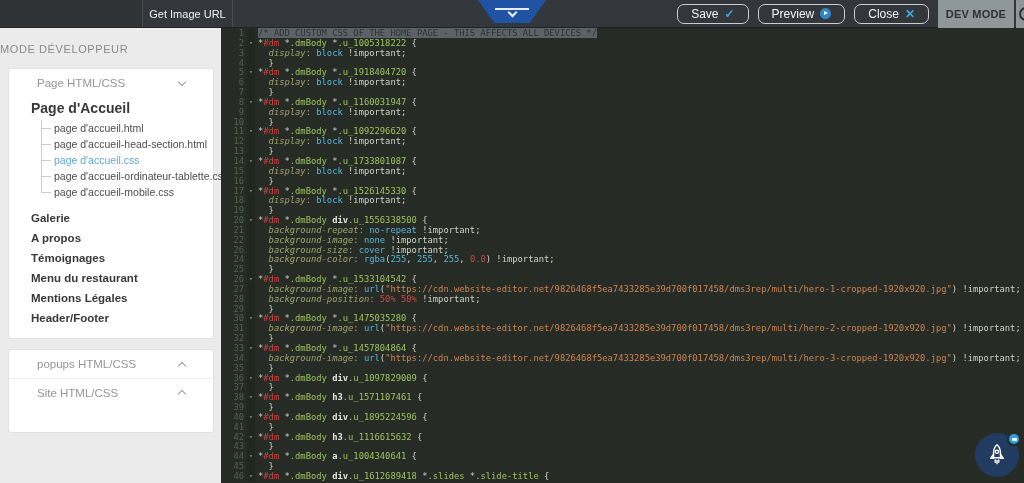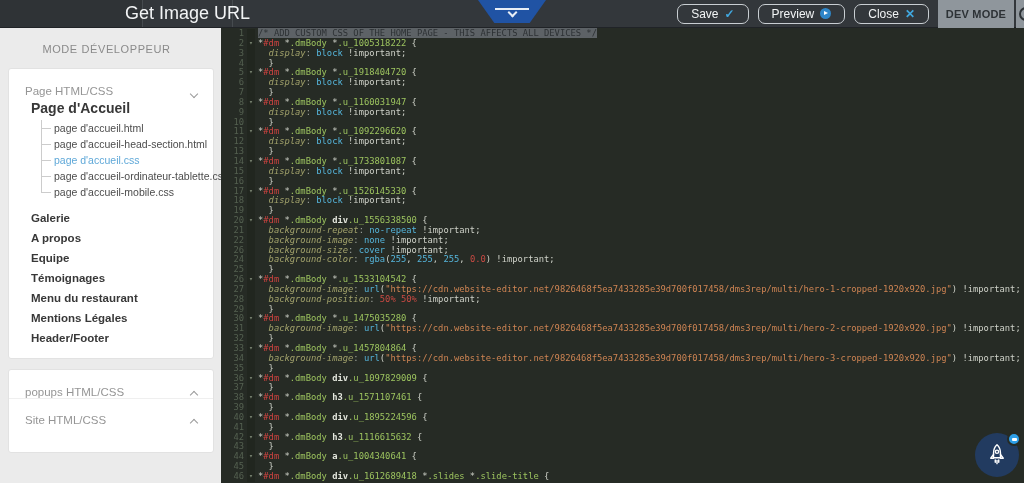--- a/index.html
+++ b/index.html
@@ -4,21 +4,21 @@
 <style>
   * { margin:0; padding:0; box-sizing:border-box; }
   body { font-family:"Liberation Sans", sans-serif; background:#888; }
   .app { position:relative; width:1024px; height:483px; overflow:hidden; background:#ebebeb; }
 
   
   .topbar { position:absolute; top:0; left:0; width:1024px; height:28px;
             background:#33373b; display:flex; align-items:center; border-bottom:1px solid #202327; }
   .tb-left { width:143px; height:100%; border-right:1px solid #464b4f; background:#2f3336; }
   .giu-btn { width:90px; height:100%; display:flex; align-items:center; justify-content:center;
-             color:#f2f4f5; font-size:18px; border-right:1px solid #464b4f; cursor:pointer; white-space:nowrap; padding:0 6px; }
+             color:#f2f4f5; font-size:11px; border-right:1px solid #464b4f; cursor:pointer; white-space:nowrap; padding:0 6px; }
   .tb-spacer { flex:1; }
   .pull-tab { position:absolute; left:478px; top:0; width:68px; height:23px; background:#2053a4;
               clip-path:polygon(0 0,100% 0,76% 100%,24% 100%); display:flex; flex-direction:column;
               align-items:center; justify-content:center; gap:2px; cursor:pointer; }
   .pull-tab .bar { width:34px; height:2px; background:#e8eef6; }
   .pull-tab .chev { width:7px; height:7px; border-right:2px solid #e8eef6; border-bottom:2px solid #e8eef6;
                     transform:rotate(45deg); margin-top:-3px; }
   .pill { height:20px; border:1.5px solid #c9ced2; border-radius:7px; display:flex; align-items:center;
           gap:6px; padding:0 13px; color:#f2f4f5; font-size:12px; margin-right:9px; cursor:pointer; background:transparent; white-space:nowrap; }
   .check-ic { color:#41a8e0; font-size:12px; font-weight:bold; }
@@ -27,24 +27,24 @@
                     border-top:2.8px solid transparent; border-bottom:2.8px solid transparent; }
   .x-ic { color:#41a8e0; font-size:12px; font-weight:bold; }
   .devmode { width:76px; height:28px; background:#8f969c; color:#2d3236; font-size:11px; font-weight:bold;
              display:flex; align-items:center; justify-content:center; letter-spacing:.2px; cursor:pointer; }
   .edge-chip { width:8px; height:28px; background:#8f969c; margin-left:2px; overflow:hidden; position:relative; }
   .edge-chip .circ { position:absolute; left:3px; top:7px; width:14px; height:14px; border-radius:50%;
                      border:2px solid #2d3236; }
 
   
   .sidebar { position:absolute; top:28px; left:0; width:221px; bottom:0; background:#ebebeb; overflow:hidden; }
-  .sb-title { text-align:center; padding:15px 8px 13px 0; color:#8a8a8a; font-size:11px; letter-spacing:.6px; }
+  .sb-title { padding:15px 8px 13px 0; color:#8a8a8a; font-size:11px; letter-spacing:.6px; }
   .card { margin:0 7px 0 8px; background:#fff; border:1px solid #e2e2e2; border-radius:3px; }
-  .acc-row { height:28px; display:flex; align-items:flex-end; justify-content:space-between;
-             padding:0 16px; color:#959595; font-size:11.5px; cursor:pointer; }
+  .acc-row { height:28px; display:flex; align-items:center; justify-content:space-between;
+             padding:0 28px; color:#959595; font-size:11.5px; cursor:pointer; }
   .chev-down, .chev-up { width:6px; height:6px; border-right:1.5px solid #9a9a9a; border-bottom:1.5px solid #9a9a9a; }
   .chev-down { transform:rotate(45deg); margin-top:-3px; }
   .chev-up { transform:rotate(-135deg); margin-top:3px; }
   .group-label { padding-left:22px; font-size:14px; font-weight:bold; color:#383838; margin:3px 0 4px 0; cursor:pointer; }
   ul.tree { list-style:none; margin-left:32px; position:relative; }
   ul.tree::before { content:''; position:absolute; left:0; top:0; height:calc(100% - 8px); border-left:1px solid #ccc; }
   ul.tree li { position:relative; height:16px; line-height:16px; padding-left:13px; font-size:10.5px;
                color:#4c4c4c; cursor:pointer; white-space:nowrap; }
   ul.tree li::before { content:''; position:absolute; left:0; top:8px; width:10px; border-top:1px solid #ccc; }
   ul.tree li.active { color:#5fa8d8; }
@@ -129,21 +129,20 @@
       <ul class="tree" id="home-files">
           <li>page d'accueil.html</li>
           <li>page d'accueil-head-section.html</li>
           <li class="active">page d'accueil.css</li>
           <li>page d'accueil-ordinateur-tablette.css</li>
           <li>page d'accueil-mobile.css</li>
         </ul>
       <ul class="pages" id="pages-list">
           <li>Galerie</li>
           <li>A propos</li>
-          <li>Equipe</li>
           <li>Témoignages</li>
           <li>Menu du restaurant</li>
           <li>Mentions Légales</li>
           <li>Header/Footer</li>
         </ul>
     </div>
 
     <div class="card card2">
       <div class="acc-row">
         <span id="acc-popups-label">popups HTML/CSS</span>

